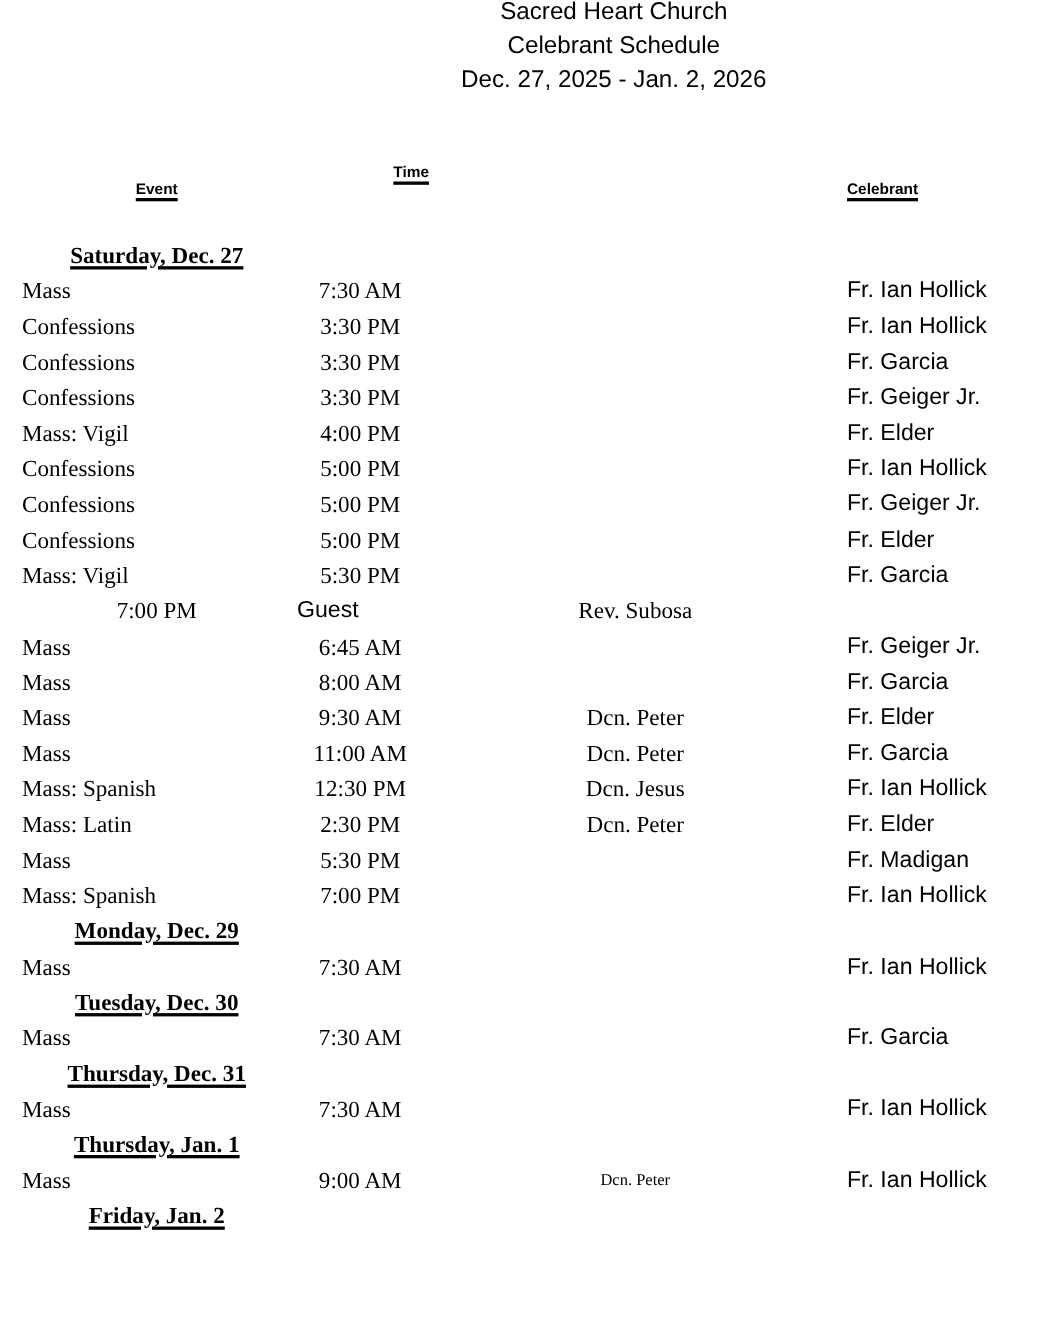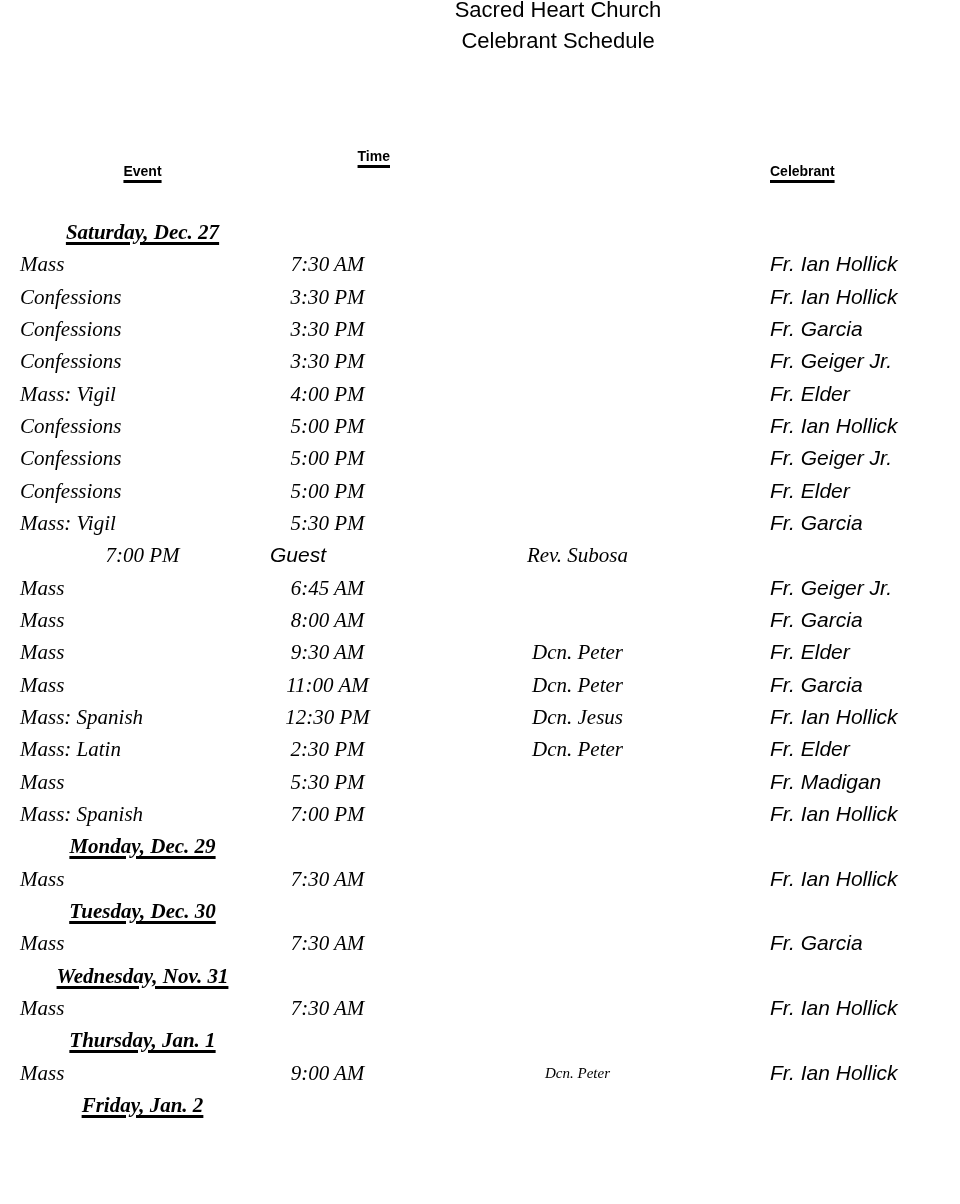--- a/index.html
+++ b/index.html
@@ -49,21 +49,20 @@
   .ch.time span { position: relative; top: -15px; display: inline-block; }
   .ch.celebrant { padding-left: 5px; }
 
   
   .schedule {
     position: absolute;
     top: 216px;
     left: 20px;
     right: 0;
     font-size: 21px;
-    font-style: italic;
   }
   .row {
     display: grid;
     grid-template-columns: 245px 125px 375px 1fr;
     height: 32.333px;
     line-height: 32.333px;
     white-space: nowrap;
   }
   .cell { overflow: visible; }
   .c-time { text-align: center; }
@@ -83,20 +82,21 @@
   }
 </style>
 </head>
 <body>
 
 <div class="page">
 
   <header class="title-block">
     <div>Sacred Heart Church</div>
     <div>Celebrant Schedule</div>
+    <div>Dec. 27, 2025 - Jan. 2, 2026</div>
   </header>
 
   <div class="col-headers">
     <div class="ch event">
       <span>Event</span>
     </div>
     <div class="ch time">
       <span>Time</span>
     </div>
     <div class="ch assistant"></div>
@@ -268,21 +268,21 @@
     <div class="cell c-event">Mass</div>
     <div class="cell c-time">7:30 AM</div>
     <div class="cell c-assistant"></div>
     <div class="cell c-celebrant">Fr. Garcia</div>
   </div>
 </section>
 
   <section class="day-section">
     <div class="row day-header-row">
       <div class="cell day-header-cell">
-        <span class="day-header">Wednesday, Nov. 31</span>
+        <span class="day-header">Thursday, Dec. 31</span>
       </div>
     </div>
 
   <div class="row">
     <div class="cell c-event">Mass</div>
     <div class="cell c-time">7:30 AM</div>
     <div class="cell c-assistant"></div>
     <div class="cell c-celebrant">Fr. Ian Hollick</div>
   </div>
 </section>

